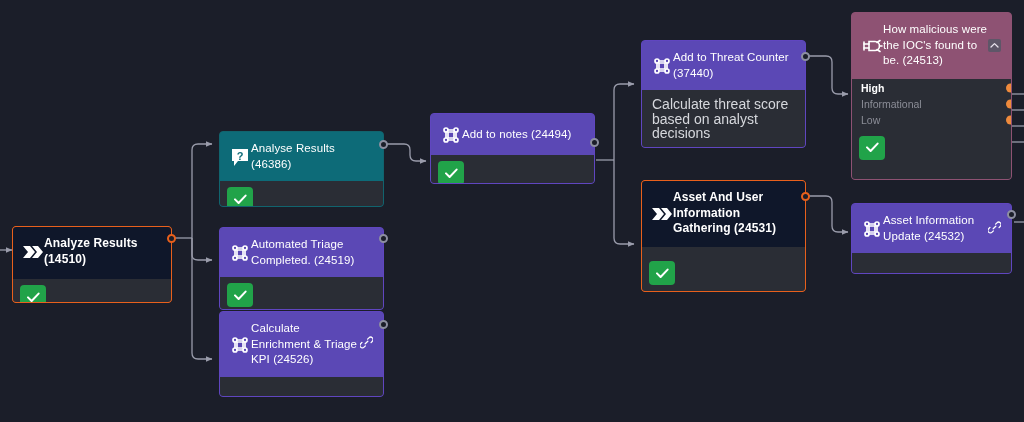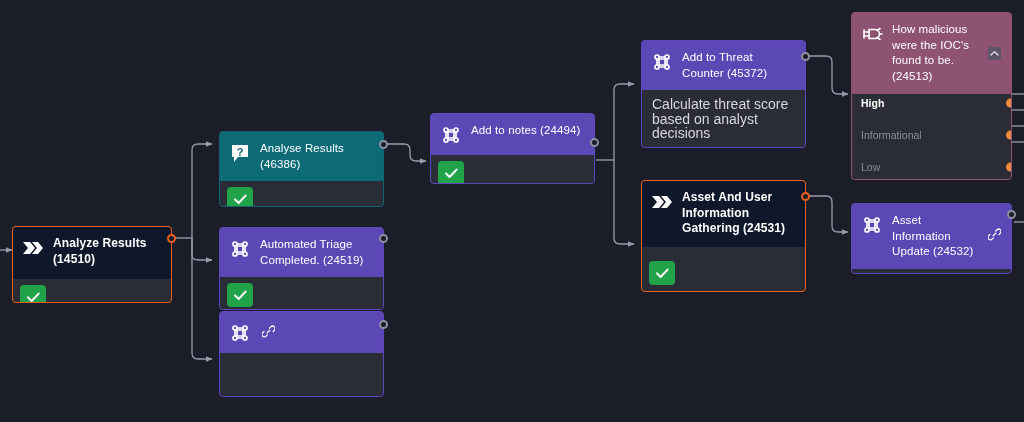--- a/index.html
+++ b/index.html
@@ -39,23 +39,22 @@
     border-radius: 4px;
     overflow: hidden;
     width: 100%;
     height: 100%;
     box-sizing: border-box;
     display: flex;
     flex-direction: column;
   }
   .node-head {
     display: flex;
-    align-items: flex-start;
+    align-items: center;
     padding: 9px 10px 9px 9px;
-    gap: 9px;
     flex: none;
   }
   .node-icon {
     flex: none;
     width: 22px;
     height: 22px;
     display: flex;
     align-items: center;
     justify-content: center;
     margin-top: 1px;
@@ -281,20 +280,21 @@
         <span class="node-icon">
           <svg width="18" height="18" viewBox="0 0 18 18" fill="none" stroke="#ffffff" stroke-width="1.7">
             <path d="M6,6 H12 V12 H6 Z"></path>
             <circle cx="4" cy="4" r="2"></circle>
               <circle cx="14" cy="4" r="2"></circle>
             <circle cx="4" cy="14" r="2"></circle>
               <circle cx="14" cy="14" r="2"></circle>
             <path d="M6,4 H12 M6,14 H12 M4,6 V12 M14,6 V12"></path>
           </svg>
         </span>
+        <span class="node-title">Calculate Enrichment &amp; Triage KPI (24526)</span>
         <span class="link-ico">
           <svg width="13" height="13" viewBox="0 0 14 14" fill="none" stroke="#ffffff" stroke-width="1.4" stroke-linecap="round">
             <path d="M5.6,8.4 L8.4,5.6"></path>
             <path d="M8.2,3.4 L9.6,2 a2.6,2.6 0 0 1 3.7,3.7 L11.9,7.1"></path>
             <path d="M5.8,10.6 L4.4,12 a2.6,2.6 0 0 1 -3.7,-3.7 L2.1,6.9"></path>
           </svg>
         </span>
       </div>
       <div class="node-body">
         
@@ -335,21 +335,21 @@
         <span class="node-icon">
           <svg width="18" height="18" viewBox="0 0 18 18" fill="none" stroke="#ffffff" stroke-width="1.7">
             <path d="M6,6 H12 V12 H6 Z"></path>
             <circle cx="4" cy="4" r="2"></circle>
               <circle cx="14" cy="4" r="2"></circle>
             <circle cx="4" cy="14" r="2"></circle>
               <circle cx="14" cy="14" r="2"></circle>
             <path d="M6,4 H12 M6,14 H12 M4,6 V12 M14,6 V12"></path>
           </svg>
         </span>
-        <span class="node-title">Add to Threat Counter (45372)</span>
+        <span class="node-title">Add to Threat Counter (37440)</span>
       </div>
       <div class="node-body">
         <div class="node-desc">Calculate threat score based on analyst decisions</div>
         <div class="check-btn">
           <svg width="13" height="11" viewBox="0 0 13 11">
               <path d="M1,5.4 L4.6,9 L11.6,1.6" stroke="#fff" stroke-width="2" fill="none" stroke-linecap="round" stroke-linejoin="round"></path>
             </svg>
         </div>
       </div>
     </div>
@@ -390,21 +390,21 @@
             <path d="M16,5.5 L19,3.5 M16,12.5 L19,14.5"></path>
           </svg>
         </span>
         <span class="node-title">How malicious were the IOC's found to be. (24513)</span>
         <span class="collapse-badge">
           <svg width="9" height="7" viewBox="0 0 9 7">
               <path d="M1,5 L4.5,1.6 L8,5" stroke="#e8e2ec" stroke-width="1.3" fill="none" stroke-linecap="round" stroke-linejoin="round"></path>
             </svg>
         </span>
       </div>
-      <div class="node-body opt-list" style="justify-content:flex-start;gap:16px;">
+      <div class="node-body opt-list" style="justify-content:flex-start;">
         <div class="opt-row active">
           <span>High</span>
           <span class="opt-dot"></span>
         </div>
         <div class="opt-row dim">
           <span>Informational</span>
           <span class="opt-dot"></span>
         </div>
         <div class="opt-row dim">
           <span>Low</span>

